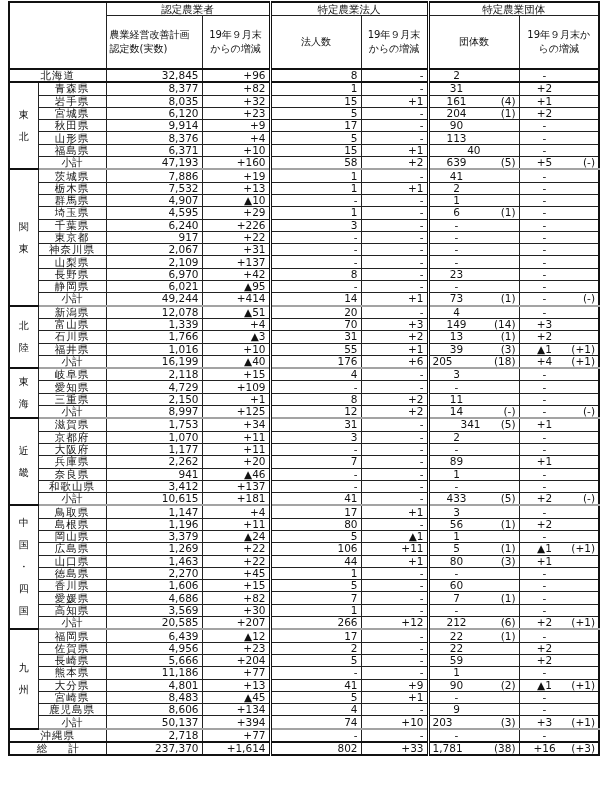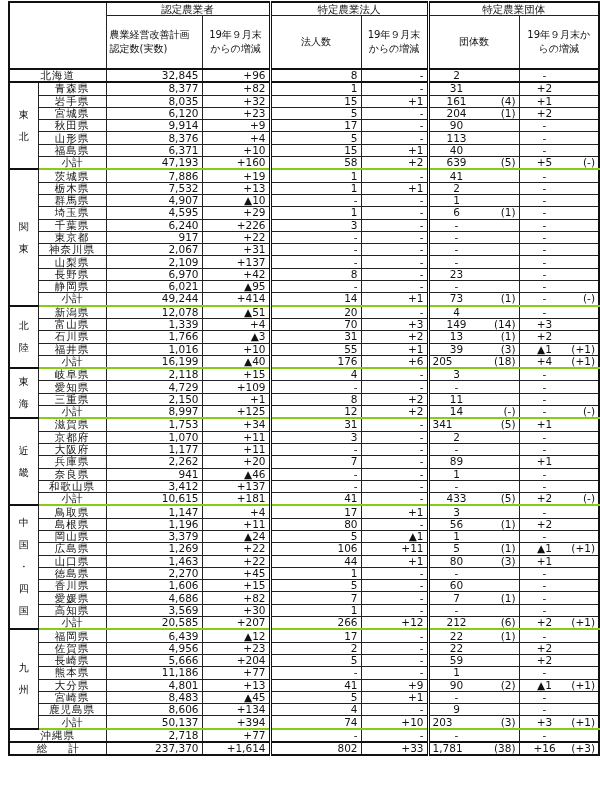--- a/index.html
+++ b/index.html
@@ -8,21 +8,21 @@
   td,th{border:1px solid #222;padding:0 3px;font-size:10.5px;line-height:11px;height:11.3px;white-space:nowrap;overflow:hidden;font-weight:normal;}
   th{font-size:10px;}
   .hdr-group{height:12px;text-align:center;font-size:10.5px;margin-left:28px;}
   .hdr-sub{height:52px;vertical-align:middle;}
   .hdr-sub.left{text-align:left;line-height:14px;}
   .hdr-sub.center{text-align:center;line-height:14px;}
   .num{text-align:right;}
   .pref{text-align:center;letter-spacing:1px;}
   .region{text-align:center;vertical-align:middle;font-size:10px;line-height:22px;writing-mode:horizontal-tb;border-bottom:none;}
   .sub-label{text-align:center;}
-  .subtotal td{border-bottom:2px solid #84cc16;}
+  .subtotal td{border-bottom:2px solid #a3a3a3;}
   .dbl-l{border-left:3px double #111;}
   .grp-num{display:flex;justify-content:space-between;}
   .paren{text-align:right;}
   .c6{display:flex;justify-content:space-between;}
   .region-cell{white-space:normal;}
   .region-cell span{display:block;}
   .thick-top td{border-top:2px solid #111;}
 </style>
 </head>
 <body>
@@ -174,21 +174,21 @@
         </td>
       </tr>
       <tr>
         <td class="pref">福島県</td>
         <td class="num">6,371</td>
         <td class="num">+10</td>
         <td class="num dbl-l">15</td>
         <td class="num">+1</td>
         <td class="dbl-l">
           <div class="grp-num">
-            <span style="width:48px;text-align:center">40</span>
+            <span style="width:48px;text-align:right">40</span>
             <span class="paren"></span>
           </div>
         </td>
         <td>
           <div class="c6">
             <span style="width:44px;text-align:center">-</span>
             <span class="paren"></span>
           </div>
         </td>
       </tr>
@@ -608,21 +608,21 @@
           <span>近</span>
           <span>畿</span>
         </td>
         <td class="pref">滋賀県</td>
         <td class="num">1,753</td>
         <td class="num">+34</td>
         <td class="num dbl-l">31</td>
         <td class="num">-</td>
         <td class="dbl-l">
           <div class="grp-num">
-            <span style="width:48px;text-align:left">341</span>
+            <span style="width:48px;text-align:right">341</span>
             <span class="paren">(5)</span>
           </div>
         </td>
         <td>
           <div class="c6">
             <span style="width:44px;text-align:center">+1</span>
             <span class="paren"></span>
           </div>
         </td>
       </tr>

